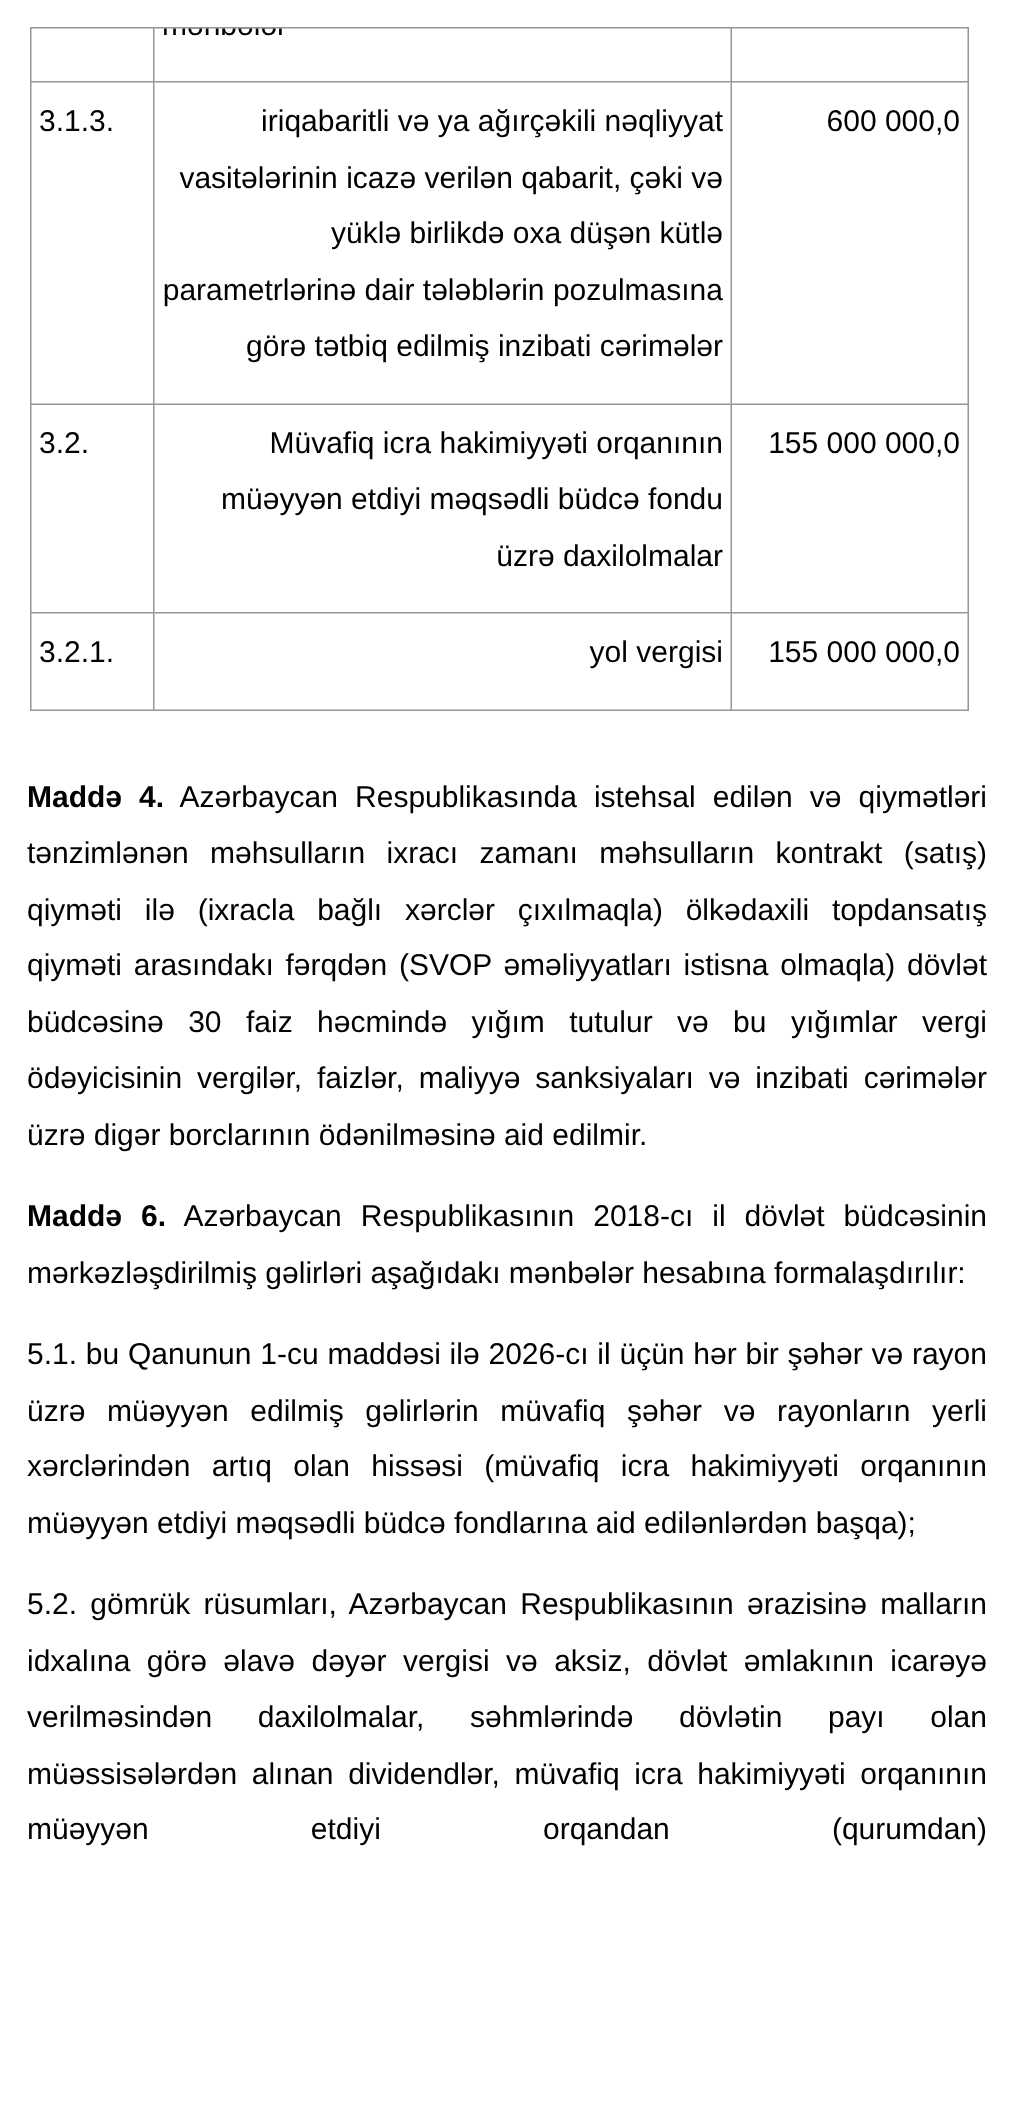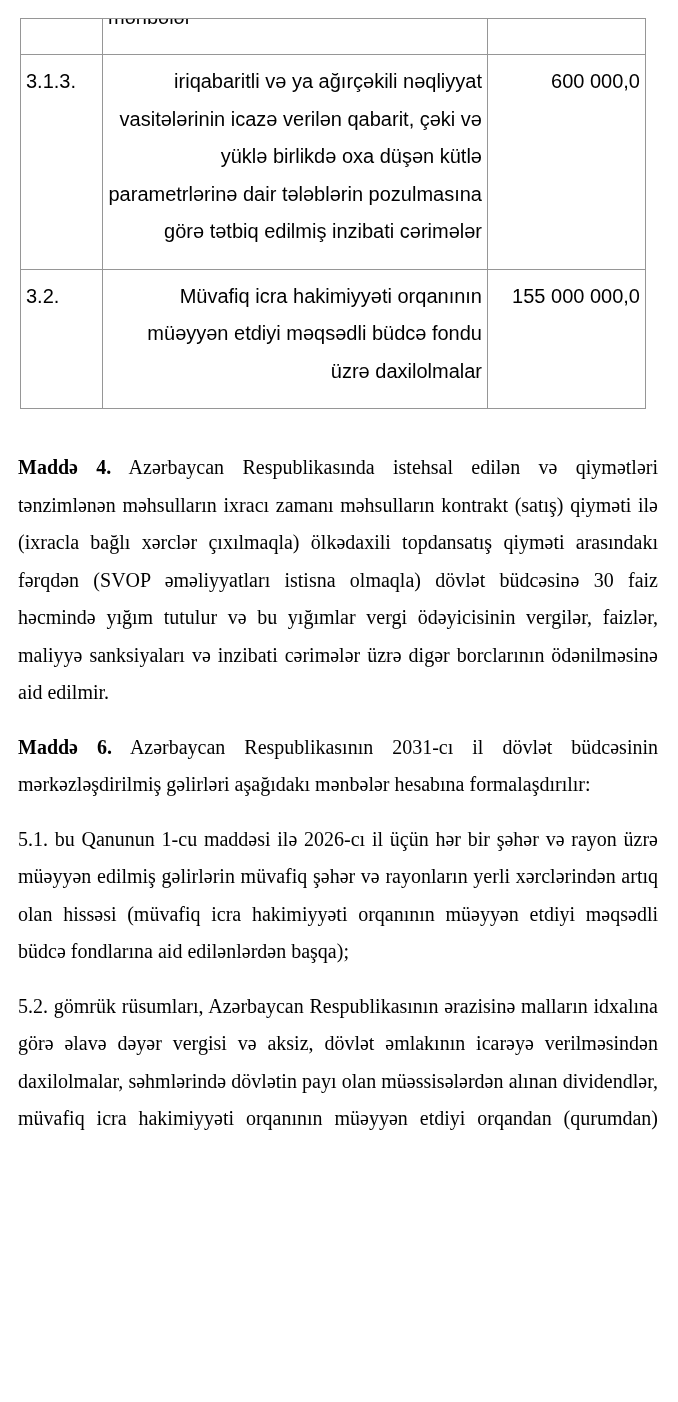--- a/index.html
+++ b/index.html
@@ -43,21 +43,20 @@
     position: absolute;
     top: -20px;
     left: 5px;
     white-space: nowrap;
   }
 
   
   p.doc {
     margin: 0 0 17px 0;
     text-align: justify;
-    font-family: Liberation Serif, serif;
   }
   p.doc b { font-weight: bold; }
   p.doc.clipped {
     text-align-last: justify;
     margin-bottom: 0;
   }
 </style>
 </head>
 <body>
 
@@ -83,24 +82,29 @@
         <td class="desc-cell">iriqabaritli və ya ağırçəkili nəqliyyat vasitələrinin icazə verilən qabarit, çəki və yüklə birlikdə oxa düşən kütlə parametrlərinə dair tələblərin pozulmasına görə tətbiq edilmiş inzibati cərimələr</td>
         <td class="amt-cell">600 000,0</td>
       </tr>
 
       <tr>
         <td class="num-cell">3.2.</td>
         <td class="desc-cell">Müvafiq icra hakimiyyəti orqanının müəyyən etdiyi məqsədli büdcə fondu üzrə daxilolmalar</td>
         <td class="amt-cell">155 000 000,0</td>
       </tr>
 
+      <tr>
+        <td class="num-cell">3.2.1.</td>
+        <td class="desc-cell">yol vergisi</td>
+        <td class="amt-cell">155 000 000,0</td>
+      </tr>
     </tbody>
   </table>
 
   <p class="doc"><b>Maddə 4.</b> <span>Azərbaycan Respublikasında istehsal edilən və qiymətləri tənzimlənən məhsulların ixracı zamanı məhsulların kontrakt (satış) qiyməti ilə (ixracla bağlı xərclər çıxılmaqla) ölkədaxili topdansatış qiyməti arasındakı fərqdən (SVOP əməliyyatları istisna olmaqla) dövlət büdcəsinə 30 faiz həcmində yığım tutulur və bu yığımlar vergi ödəyicisinin vergilər, faizlər, maliyyə sanksiyaları və inzibati cərimələr üzrə digər borclarının ödənilməsinə aid edilmir.</span></p>
 
-  <p class="doc"><b>Maddə 6.</b> <span>Azərbaycan Respublikasının 2031-cı il dövlət büdcəsinin mərkəzləşdirilmiş gəlirləri aşağıdakı mənbələr hesabına formalaşdırılır:</span></p>
+  <p class="doc"><b>Maddə 6.</b> <span>Azərbaycan Respublikasının 2018-cı il dövlət büdcəsinin mərkəzləşdirilmiş gəlirləri aşağıdakı mənbələr hesabına formalaşdırılır:</span></p>
 
   <p class="doc"><span>5.1. bu Qanunun 1-cu maddəsi ilə 2026-cı il üçün hər bir şəhər və rayon üzrə müəyyən edilmiş gəlirlərin müvafiq şəhər və rayonların yerli xərclərindən artıq olan hissəsi (müvafiq icra hakimiyyəti orqanının müəyyən etdiyi məqsədli büdcə fondlarına aid edilənlərdən başqa);</span></p>
 
   <p class="doc clipped"><span>5.2. gömrük rüsumları, Azərbaycan Respublikasının ərazisinə malların idxalına görə əlavə dəyər vergisi və aksiz, dövlət əmlakının icarəyə verilməsindən daxilolmalar, səhmlərində dövlətin payı olan müəssisələrdən alınan dividendlər, müvafiq icra hakimiyyəti orqanının müəyyən etdiyi orqandan (qurumdan)</span></p>
 
 </div>
 
 </body></html>

